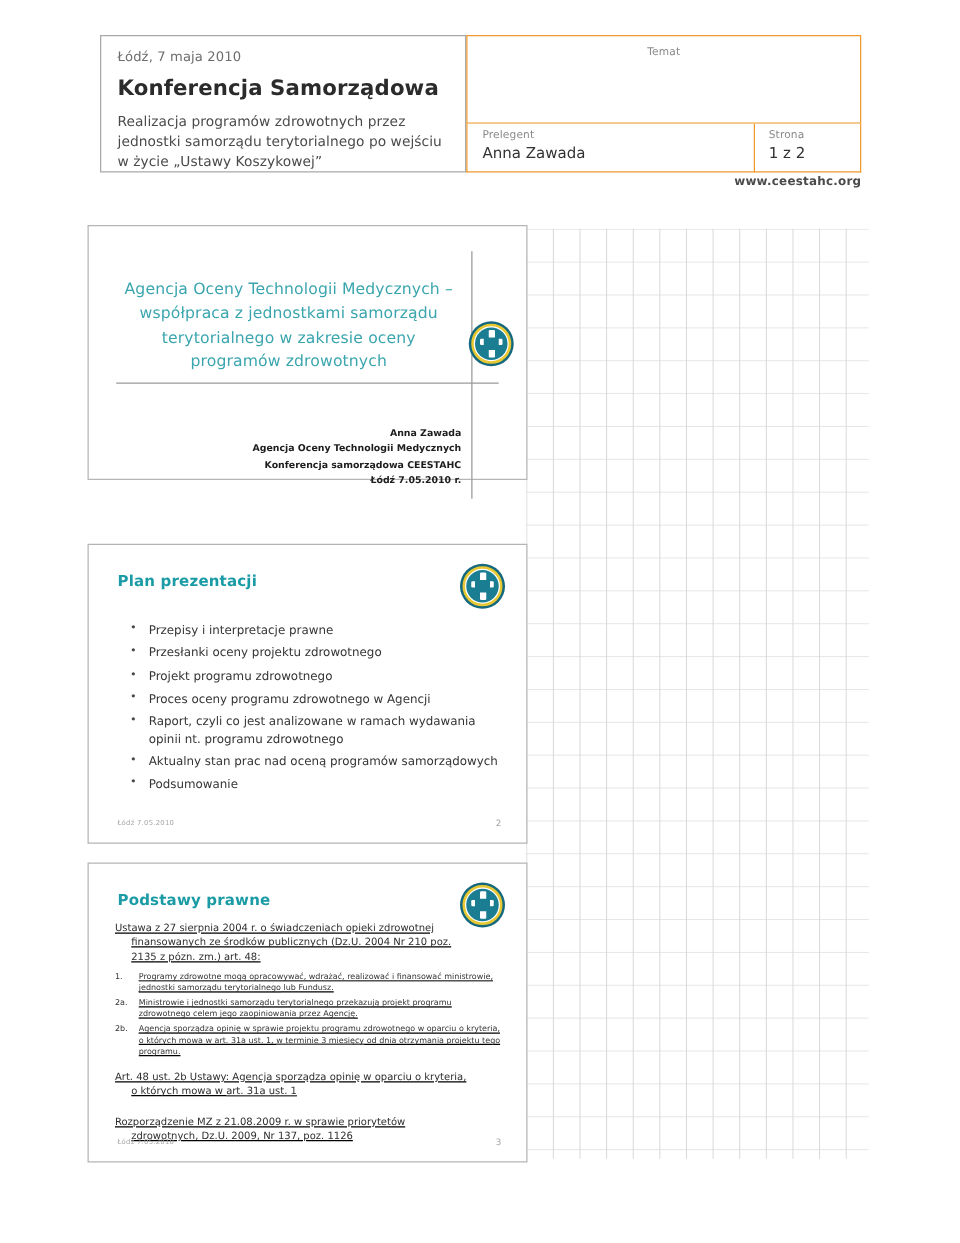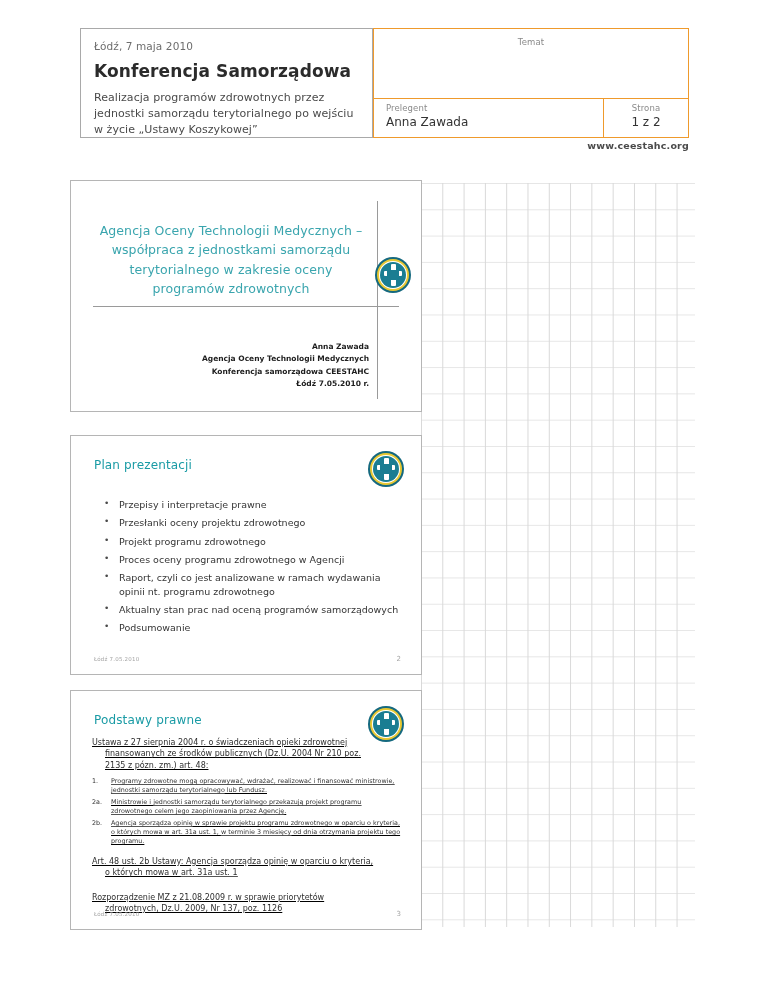--- a/index.html
+++ b/index.html
@@ -75,21 +75,20 @@
     padding: 4px 12px 0 12px;
   }
   .hdr-strona {
     width: 85px;
     box-sizing: border-box;
     border: 1px solid #ef9a2c;
     border-top: none;
     border-left: none;
     background: #fff;
     padding: 4px 11px 12px 11px;
-    text-align: center;
   }
 
   .hdr-date {
     font-size: 10.5px;
     color: #6d6d6d;
     margin-bottom: 9px;
     letter-spacing: 0.1px;
   }
   .hdr-conf {
     font-size: 17px;
@@ -135,21 +134,21 @@
   
   .slide {
     position: absolute;
     left: 70px;
     width: 352px;
     background: #ffffff;
     border: 1px solid #b5b5b5;
     box-sizing: border-box;
     z-index: 3;
   }
-  #slide-1 { top: 180px;  height: 232px; }
+  #slide-1 { top: 180px;  height: 204px; }
   #slide-2 { top: 435px;  height: 240px; }
   #slide-3 { top: 690px;  height: 240px; }
 
   
   .logo {
     position: relative;
     width: 36px;
     height: 36px;
     border-radius: 50%;
     background: #15697f;
@@ -245,21 +244,21 @@
   .slide-logo {
     position: absolute;
     right: 17px;
     top: 15px;
   }
   .slide-heading {
     position: absolute;
     left: 23px;
     top: 22px;
     font-size: 12px;
-    font-weight: normal;
+    font-weight: bold;
     color: #1a9ba5;
     letter-spacing: 0.15px;
   }
   .slide-footer-date {
     position: absolute;
     left: 23px;
     bottom: 12px;
     font-size: 5.5px;
     color: #a5a5a5;
     letter-spacing: 0.2px;

